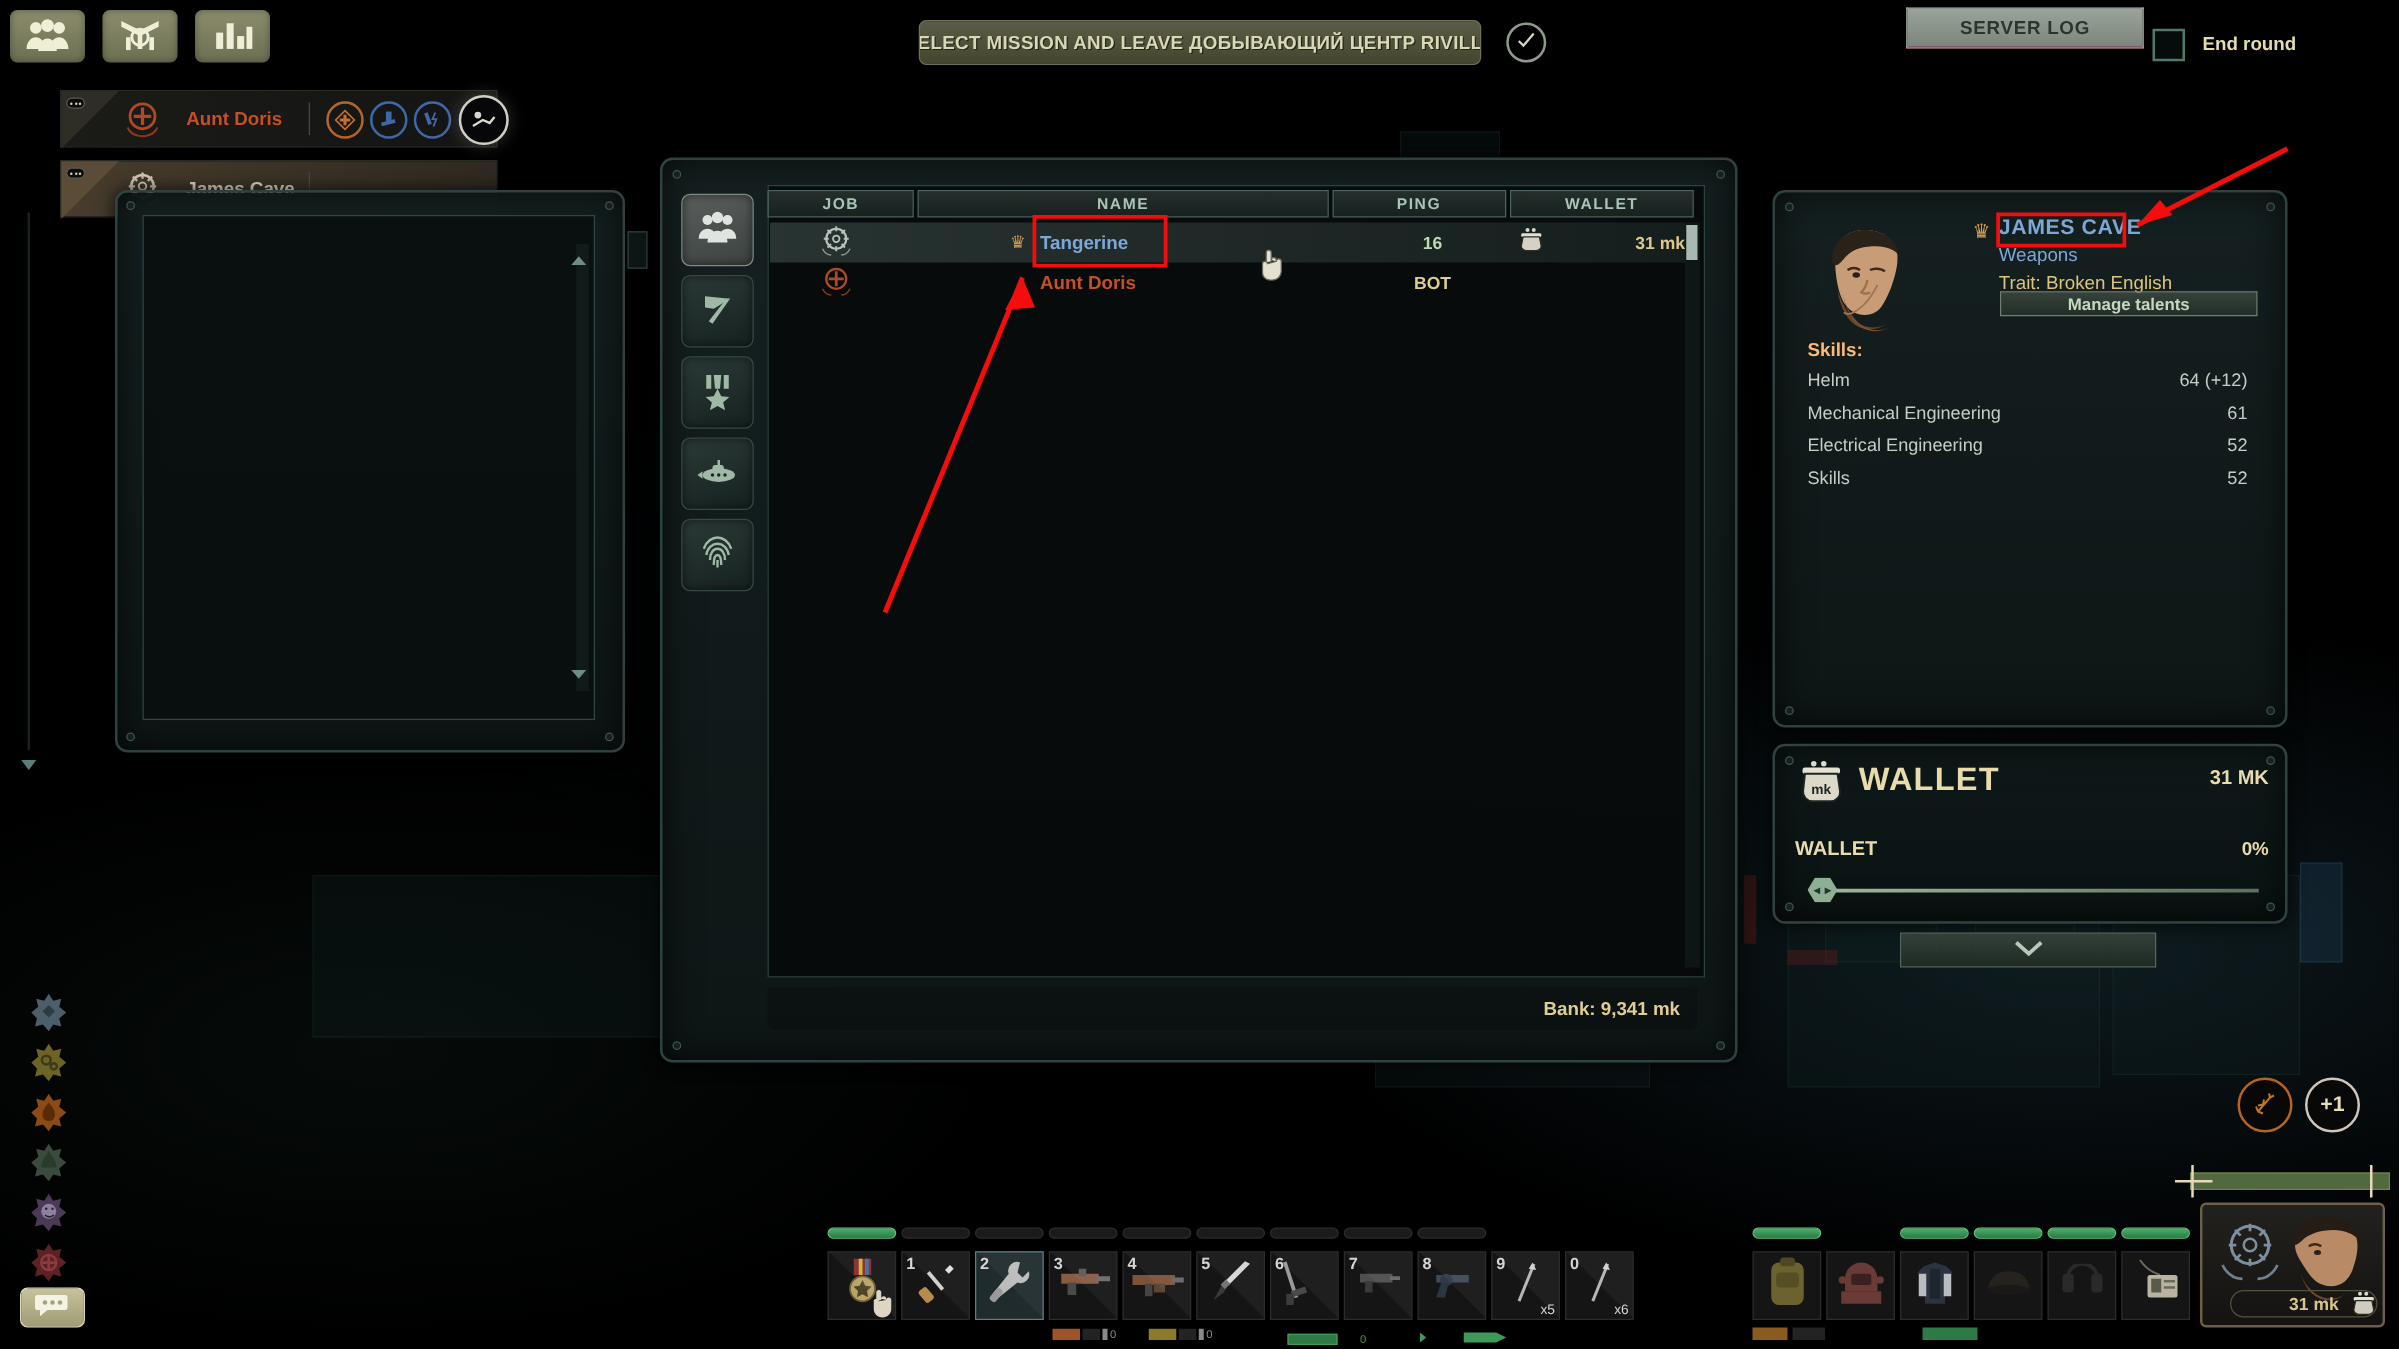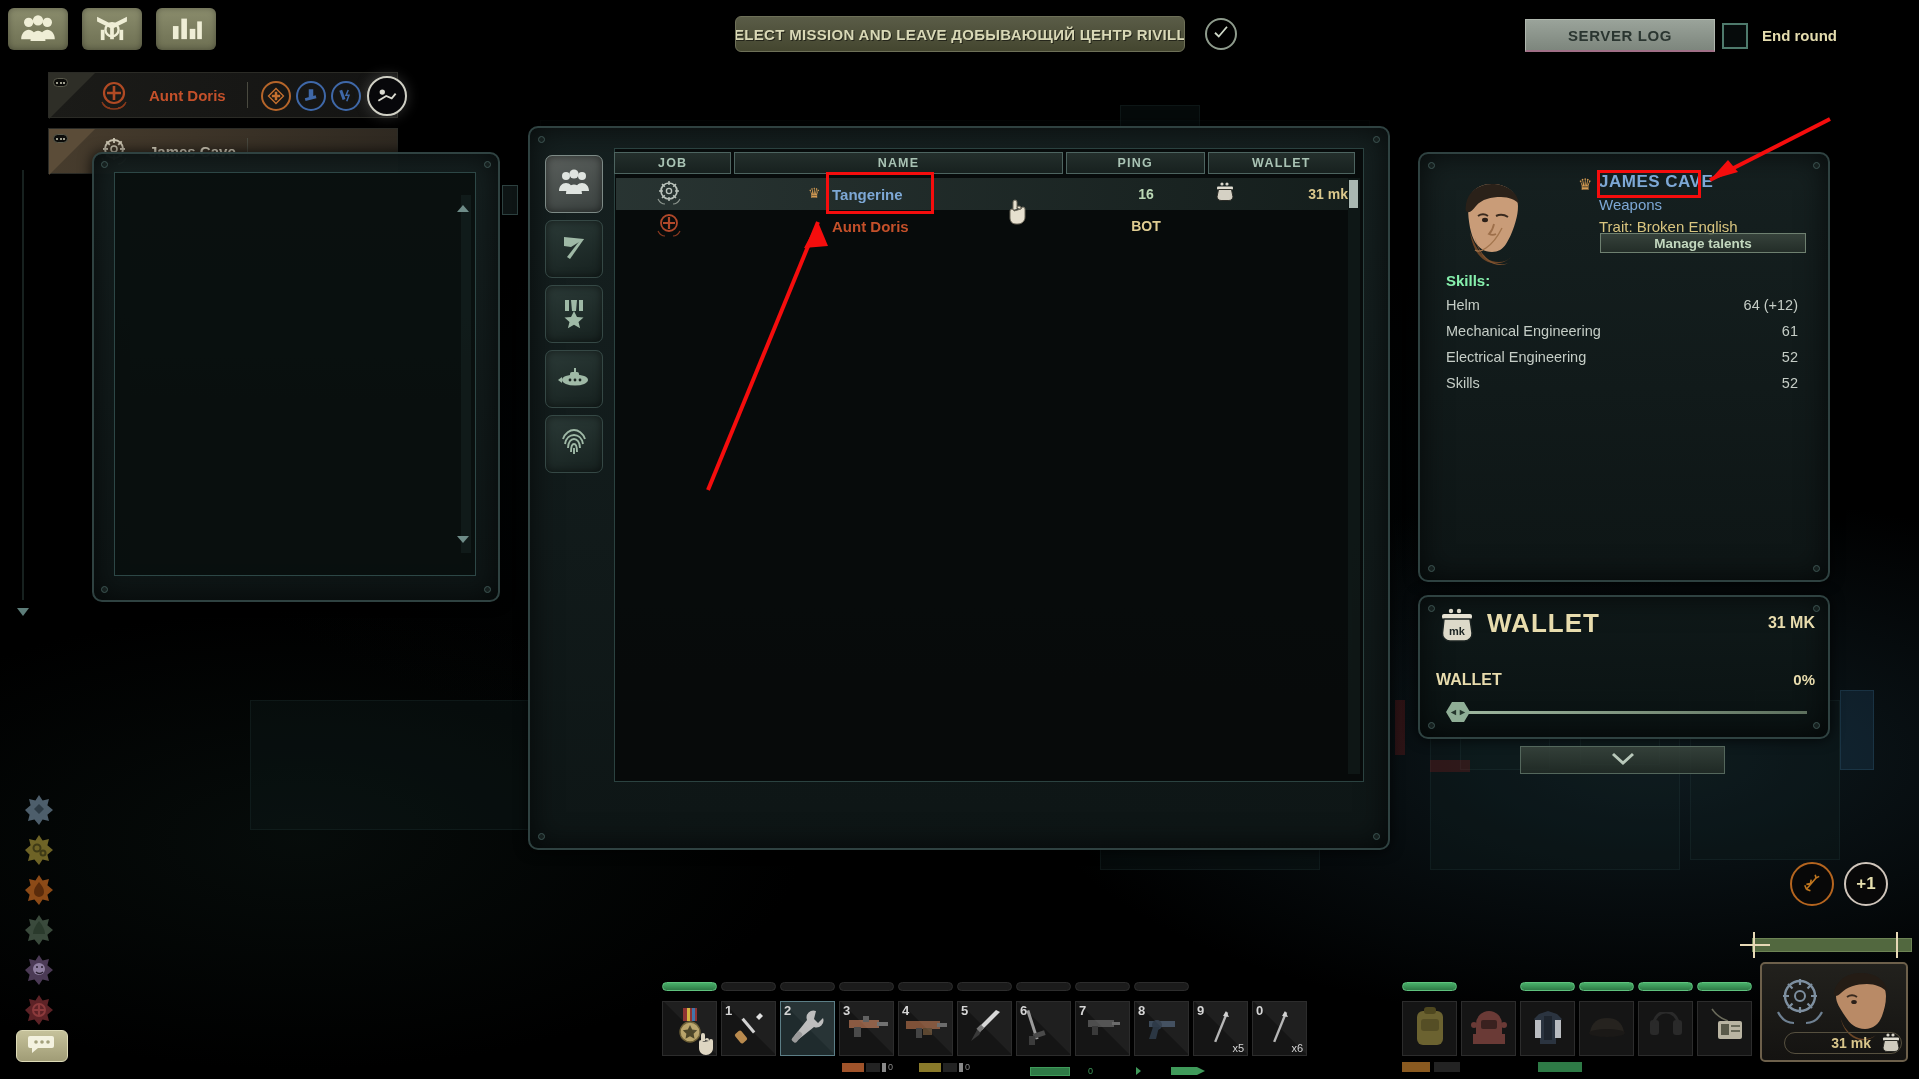--- a/index.html
+++ b/index.html
@@ -58,21 +58,21 @@
     font-family:"Liberation Sans", sans-serif;
   }
   .mission-check {
     position:absolute; left:1205px; top:18px; width:32px; height:32px;
     border:2px solid #8e9b8c; border-radius:50%;
     display:flex; align-items:center; justify-content:center;
   }
   .mission-check svg { width:18px; height:18px; stroke:#cfd8c8; fill:none; stroke-width:2.4; }
 
   .serverlog {
-    position:absolute; left:1525px; top:19px; width:190px; height:33px;
+    position:absolute; left:1525px; top:6px; width:190px; height:33px;
     background:linear-gradient(180deg,#9aa39a,#7d867d);
     border:1px solid #b0b7ae; border-bottom:2px solid #a06f86;
     display:flex; align-items:center; justify-content:center;
     color:#2a3530; font-size:15px; font-weight:bold; letter-spacing:.6px;
   }
   .endround-box {
     position:absolute; left:1722px; top:23px; width:26px; height:26px;
     border:2px solid #4e7a6c; background:rgba(10,18,18,.6);
   }
   .endround-label {
@@ -195,21 +195,21 @@
   }
   .char-job { position:absolute; left:1599px; top:196px; color:#7da8d6; font-size:15px; }
   .char-trait { position:absolute; left:1599px; top:218px; color:#d9c57f; font-size:15px;text-align:right; }
   .talents-btn {
     position:absolute; left:1600px; top:233px; width:206px; height:20px;
     background:linear-gradient(180deg,rgba(60,72,64,.85),rgba(38,48,42,.85));
     border:1px solid #6e8070;
     display:flex; align-items:center; justify-content:center;
     color:#c3d8bf; font-size:13.5px; font-weight:bold;
   }
-  .skills-hdr { position:absolute; left:1446px; top:272px; color:#86efac; font-size:15px; font-weight:bold; }
+  .skills-hdr { position:absolute; left:1446px; top:272px; color:#fdba74; font-size:15px; font-weight:bold; }
   .skillrow { position:absolute; left:1446px; width:352px; height:26px; font-size:14.5px; }
   .skillrow .sname { position:absolute; left:0; color:#c5cdc6; }
   .skillrow .sval  { position:absolute; right:0; color:#c5cdc6; }
   .skillrow.dim .sname, .skillrow.dim .sval { color:#7b8480; }
 
   
   .walletpanel { left:1418px; top:595px; width:412px; height:144px;
       background:linear-gradient(180deg, rgba(16,26,26,.93), rgba(10,18,18,.96)); }
   .wallet-icon { position:absolute; left:1436px; top:608px; width:42px; height:40px; }
   .wallet-title { position:absolute; left:1487px; top:608px; color:#e8dcad;
@@ -545,20 +545,21 @@
       </span>
       <span class="cname" style="color:#c4502a;">Aunt Doris</span>
       <span class="cping" style="color:#e0cd92;">BOT</span>
     </div>
   </div>
 
   <div class="listscroll" style="left:1348px;top:178px;height:596px;">
     <div class="thumb"></div>
   </div>
 
+  <div class="bankline">Bank: 9,341 mk</div>
 
   <span class="cursor-hand">
     <svg viewBox="0 0 22 28">
         <path d="M5 12V4a2 2 0 014 0v7m0-1a2 2 0 014 0v1m0 0a2 2 0 014 0v8c0 4-3 7-7 7h-2c-4 0-6-3-6-6v-7a2 2 0 014 0z" fill="#e6e0cf" stroke="#6a6658" stroke-width="1"></path>
       </svg>
   </span>
 
   <div class="panel charpanel">
     <div class="screw" style="left:8px;top:8px;"></div>
     <div class="screw" style="right:8px;top:8px;"></div>

